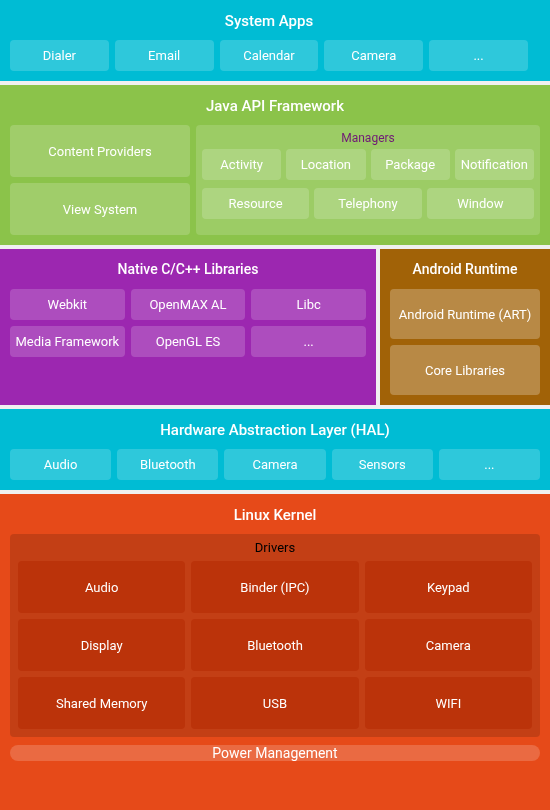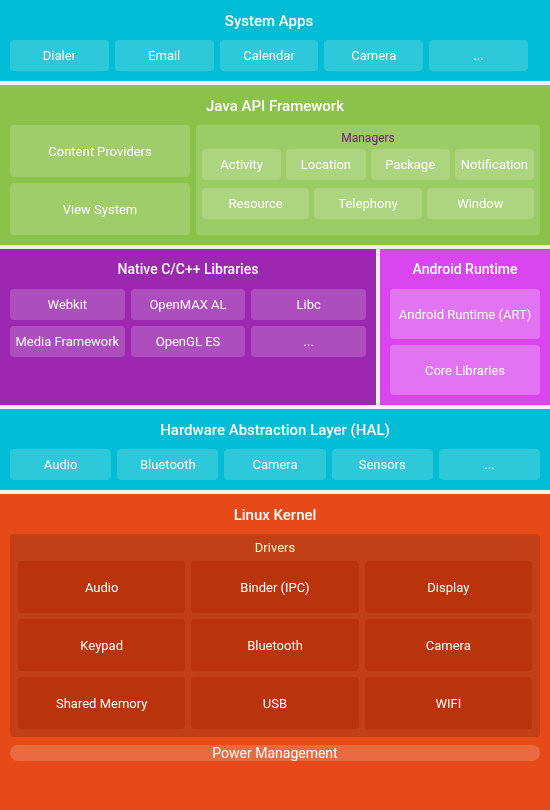--- a/index.html
+++ b/index.html
@@ -97,21 +97,21 @@
       background: #9C27B0;
       padding: 6px 10px 10px 10px;
     }
     .native-grid {
       display: grid;
       grid-template-columns: repeat(3, 1fr);
       gap: 6px;
       margin-top: 6px;
     }
     .runtime {
-      background: #d946ef;
+      background: #a16207;
       padding: 6px 10px 10px 10px;
     }
     .runtime-grid {
       display: flex;
       flex-direction: column;
       gap: 6px;
       margin-top: 6px;
     }
     .runtime .cell {
       min-height: 50px;
@@ -138,21 +138,21 @@
       flex: 1;
     }
     .linux-drivers-box {
       background: rgba(0,0,0,0.15);
       border-radius: 4px;
       padding: 6px 8px 8px 8px;
       margin-top: 4px;
     }
     .linux-drivers-label {
       text-align: center;
-      color: #fef9c3;
+      color: #000000;
       font-size: 13px;
       margin-bottom: 6px;
     }
     .linux-grid {
       display: grid;
       grid-template-columns: repeat(3, 1fr);
       gap: 6px;
     }
     .linux .cell {
       background: rgba(180,40,0,0.5);
@@ -242,22 +242,22 @@
   </div>
 </div>
 
 <div class="linux">
   <div class="section-label">Linux Kernel</div>
   <div class="linux-drivers-box">
     <div class="linux-drivers-label">Drivers</div>
     <div class="linux-grid">
       <div class="cell">Audio</div>
       <div class="cell">Binder (IPC)</div>
+      <div class="cell">Keypad</div>
       <div class="cell">Display</div>
-      <div class="cell">Keypad</div>
       <div class="cell">Bluetooth</div>
       <div class="cell">Camera</div>
       <div class="cell">Shared Memory</div>
       <div class="cell">USB</div>
       <div class="cell">WIFI</div>
     </div>
   </div>
   <div class="linux-bottom">Power Management</div>
 </div>
 

